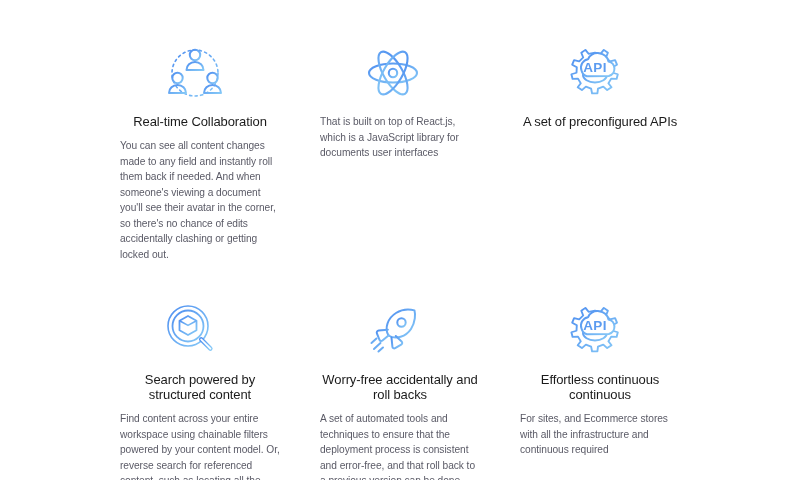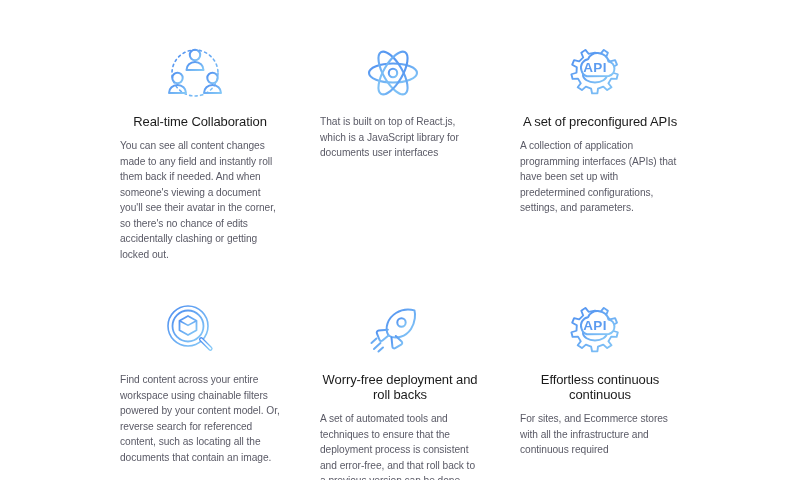--- a/index.html
+++ b/index.html
@@ -138,21 +138,20 @@
             <path d="M31 16
                      l5.6 1.2 3.2-4.3 4.1 3.1-1.9 5.2 4 4.3 5.1-1.4 1.9 4.9-4.6 2.9.3 5.9 5.1 1.6-1.2 5.1-5.4-.3-2.8 5.1 3.1 4.3-4.3 3-3.9-3.7-5.3 2.1-.6 5.3h-5.3l-1-5.3-5.2-2.1-4 3.7-4.2-3 3.1-4.3-2.8-5.1-5.4.3-1.2-5.1 5.1-1.6.3-5.9-4.6-2.9 1.9-4.9 5.1 1.4 4-4.3-1.9-5.2 4.1-3.1 3.2 4.3z" transform="translate(0,-6) scale(1 0.92)"></path>
             <ellipse cx="31" cy="31" rx="12" ry="7.5"></ellipse>
           </g>
 
           <path d="M17.5 26.5 a8.5 8.5 0 0 1 6.5-11.3 a11 11 0 0 1 20.5 2.2 a7.5 7.5 0 0 1 .3 14.6 l-22 .2 a8 8 0 0 1 -5.3 -5.7 z" fill="#ffffff" stroke="url(#g3)" stroke-width="2" stroke-linejoin="round"></path>
           <text x="31" y="28" text-anchor="middle" font-family="Liberation Sans, sans-serif" font-size="13.5" font-weight="bold" fill="#5b9bf0" letter-spacing="0.3">API</text>
         </svg>
       </div>
       <h3 class="feature-title">A set of preconfigured APIs</h3>
-      <p class="feature-body">A collection of application programming interfaces (APIs) that have been set up with predetermined configurations, settings, and parameters.</p>
     </div>
 
   </div>
 
   <div class="feature-row row-two">
 
     <div class="feature-card">
       <div class="feature-icon">
         <svg width="58" height="56" viewBox="0 0 58 56" fill="none">
           <defs>
@@ -167,20 +166,21 @@
 
             <path d="M24 13 l8.5 4.7 v9.6 L24 32 l-8.5-4.7 v-9.6 z" stroke-width="1.8"></path>
             <path d="M15.5 17.7 L24 22.4 l8.5-4.7" stroke-width="1.6"></path>
             <path d="M24 22.4 V32" stroke-width="1.6"></path>
 
             <path d="M37.2 36.4 l9.2 9.2" stroke-width="4.4" stroke-linecap="round"></path>
             <path d="M37.2 36.4 l9.2 9.2" stroke-width="1.8" stroke="#ffffff" stroke-linecap="round"></path>
           </g>
         </svg>
       </div>
+      <h3 class="feature-title">Search powered by structured content</h3>
       <p class="feature-body">Find content across your entire workspace using chainable filters powered by your content model. Or, reverse search for referenced content, such as locating all the documents that contain an image.</p>
     </div>
 
     <div class="feature-card">
       <div class="feature-icon">
         <svg width="58" height="54" viewBox="0 0 58 54" fill="none">
           <defs>
             <linearGradient id="g5" x1="0" y1="0" x2="1" y2="1">
               <stop offset="0%" stop-color="#4f8ff0"></stop>
               <stop offset="100%" stop-color="#86c9f7"></stop>
@@ -190,21 +190,21 @@
             <path d="M24.5 31.5 C20 24 24 14 32 9 c7-4.4 15-3.6 18.5-2.6 C51.5 10 51.5 18 47 25 c-5 7.6-15 11-22.5 6.5 z"></path>
             <circle cx="37.5" cy="18.5" r="4.2"></circle>
             <path d="M24.8 31.2 l-6.3 5.3 c-1 .9-2.5.6-3-.7 l-2.6-6.5 c-.5-1.3.4-2.7 1.8-2.8 l9.2-.8"></path>
             <path d="M27.5 33.5 l.9 9.2 c.1 1.4 1.6 2.2 2.8 1.5 l6-3.6 c1.2-.7 1.4-2.3.4-3.2 l-5.8-5.4"></path>
             <path d="M16.5 39 l-6.5 6"></path>
             <path d="M19 43.5 l-4.5 4"></path>
             <path d="M12.5 34.5 l-5 4.5"></path>
           </g>
         </svg>
       </div>
-      <h3 class="feature-title">Worry-free deployment and roll backs</h3>
+      <h3 class="feature-title">Worry-free accidentally and roll backs</h3>
       <p class="feature-body">A set of automated tools and techniques to ensure that the deployment process is consistent and error-free, and that roll back to a previous version can be done seamlessly.</p>
     </div>
 
     <div class="feature-card">
       <div class="feature-icon">
         <svg width="62" height="58" viewBox="0 0 62 58" fill="none">
           <defs>
             <linearGradient id="g6" x1="0" y1="0" x2="1" y2="1">
               <stop offset="0%" stop-color="#4f8ff0"></stop>
               <stop offset="100%" stop-color="#86c9f7"></stop>

